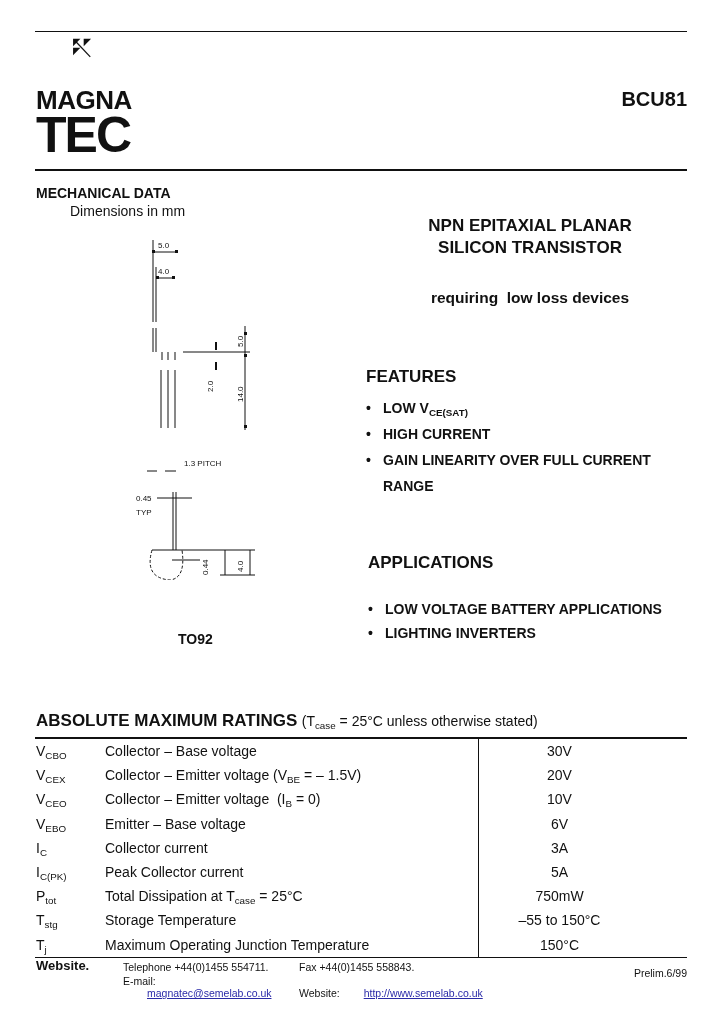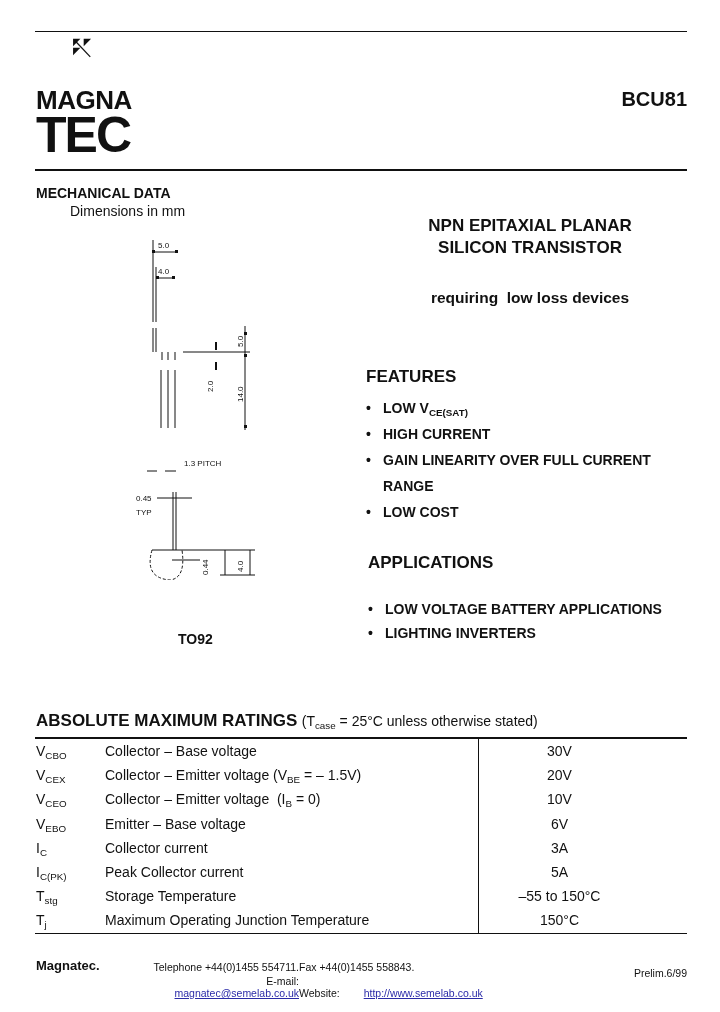--- a/index.html
+++ b/index.html
@@ -33,21 +33,21 @@
   .amr-title .n { font-size: 14px; }
   .tbl { left: 35px; top: 737px; width: 652px; border-top: 2px solid #111; border-bottom: 1px solid #111; }
   .tbl table { border-collapse: collapse; width: 100%; }
   .tbl td { font-size: 14px; padding: 0; height: 24.2px; vertical-align: middle; }
   .tbl td.sym { width: 69px; padding-left: 1px; }
   .tbl td.desc { width: 373px; }
   .tbl td.val { border-left: 1px solid #111; text-align: center; padding-right: 47px; }
   .footer-co { left: 36px; top: 958px; font-weight: bold; font-size: 13px; }
   .footer-l1 { left: 123px; top: 961px; font-size: 10.5px; }
   .footer-l2 { left: 123px; top: 975px; font-size: 10.5px; }
-  .footer-l1 span, .footer-l2 span { display: inline-block; text-align: right; }
+  .footer-l1 span, .footer-l2 span { display: inline-block; }
   .link { color: #2a2aa8; text-decoration: underline; padding-left: 24px; }
   .prelim { right: 33px; top: 967px; font-size: 10.5px; }
 </style>
 </head>
 <body>
 
 <div class="abs rule-top"></div>
 
 <svg class="abs logo" viewBox="0 0 120 122" style="left:36px;top:38px;width:120px;height:50px;">
   <polygon points="4,2 22,2 4,20" fill="#111"></polygon>
@@ -128,21 +128,20 @@
 </div>
 <div class="abs ideal">
   <div style="white-space:pre;">requiring  low loss devices</div>
 </div>
 
 <div class="abs h-sec feat-title">FEATURES</div>
 <ul class="blist feat-list">
   <li><span>LOW V</span><sub>CE(SAT)</sub></li>
   <li><span>HIGH CURRENT</span></li>
   <li style="width:290px;"><span>GAIN LINEARITY OVER FULL CURRENT RANGE</span></li>
-  <li><span>LOW COST</span></li>
 </ul>
 
 <div class="abs h-sec app-title">APPLICATIONS</div>
 <ul class="blist app-list">
   <li>LOW VOLTAGE BATTERY APPLICATIONS</li>
   <li>LIGHTING INVERTERS</li>
 </ul>
 
 <div class="abs amr-title">
   <span class="b">ABSOLUTE MAXIMUM RATINGS</span>
@@ -176,33 +175,38 @@
         <td class="sym"><span>I</span><sub>C</sub></td>
         <td class="desc">Collector current</td>
         <td class="val">3A</td>
       </tr>
       <tr>
         <td class="sym"><span>I</span><sub>C(PK)</sub></td>
         <td class="desc">Peak Collector current</td>
         <td class="val">5A</td>
       </tr>
       <tr>
+        <td class="sym"><span>P</span><sub>tot</sub></td>
+        <td class="desc"><span>Total Dissipation at T</span><sub>case</sub><span> = 25°C</span></td>
+        <td class="val">750mW</td>
+      </tr>
+      <tr>
         <td class="sym"><span>T</span><sub>stg</sub></td>
         <td class="desc">Storage Temperature</td>
         <td class="val">–55 to 150°C</td>
       </tr>
       <tr>
         <td class="sym"><span>T</span><sub>j</sub></td>
         <td class="desc">Maximum Operating Junction Temperature</td>
         <td class="val">150°C</td>
       </tr>
     </tbody>
   </table>
 </div>
 
-<div class="abs footer-co">Magnatec.</div>
+<div class="abs footer-co">Website.</div>
 <div class="abs footer-l1">
   <span style="width:176px;">Telephone +44(0)1455 554711.</span><span>Fax +44(0)1455 558843.</span>
 </div>
 <div class="abs footer-l2">
   <span style="width:176px;"><span>E-mail: </span><a class="link">magnatec@semelab.co.uk</a></span><span><span>Website: </span><a class="link">http://www.semelab.co.uk</a></span>
 </div>
 <div class="abs prelim">Prelim.6/99</div>
 
 </body></html>

